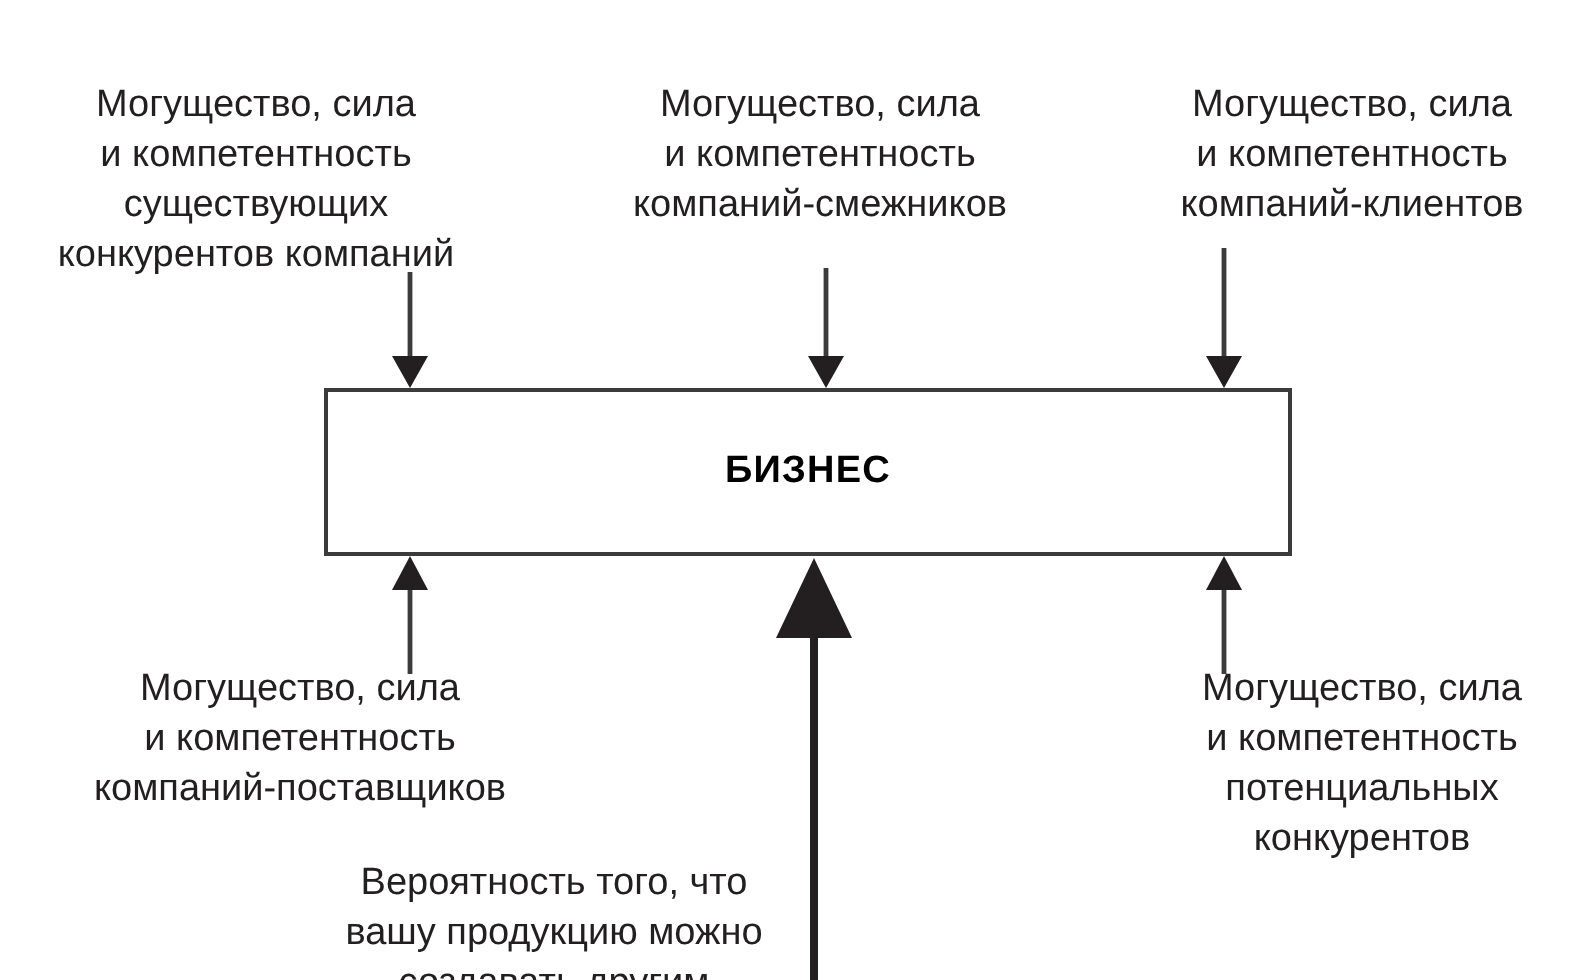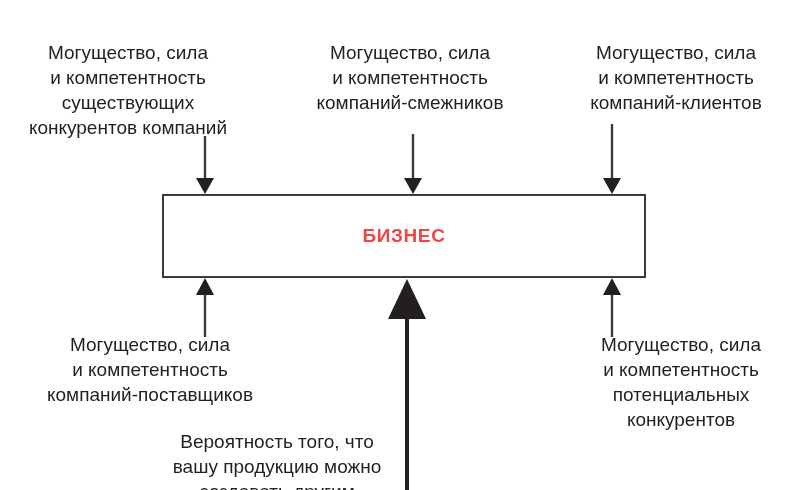--- a/index.html
+++ b/index.html
@@ -51,21 +51,21 @@
     left: 0;
     top: 0;
     width: 100%;
     height: 100%;
     display: flex;
     align-items: center;
     justify-content: center;
     font-size: 19px;
     font-weight: bold;
     letter-spacing: 0.6px;
-    color: #ef4444;
+    color: #000000;
     font-family: "Liberation Sans", sans-serif;
   }
 
   
   .arrow {
     position: absolute;
   }
   .arrow svg { display: block; }
 </style>
 </head>

